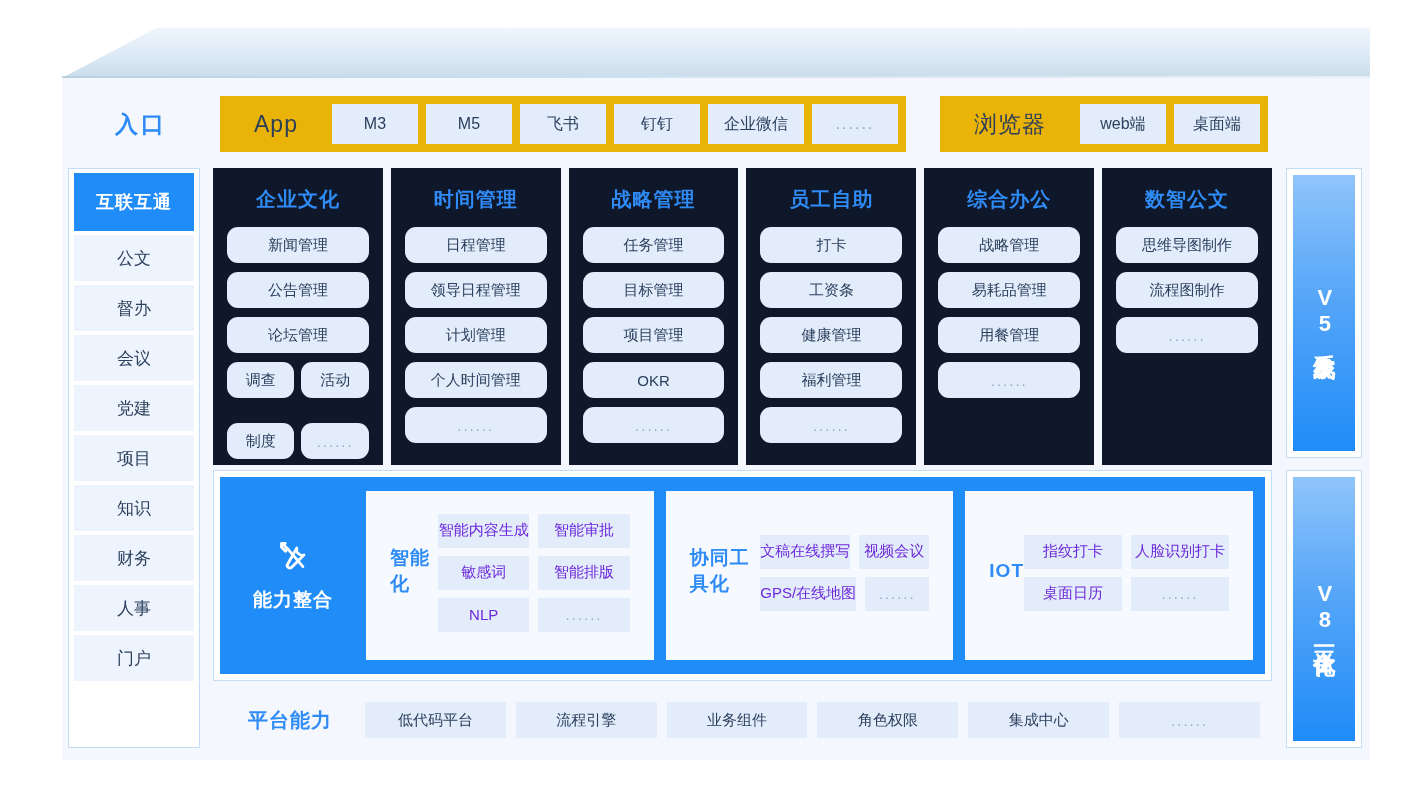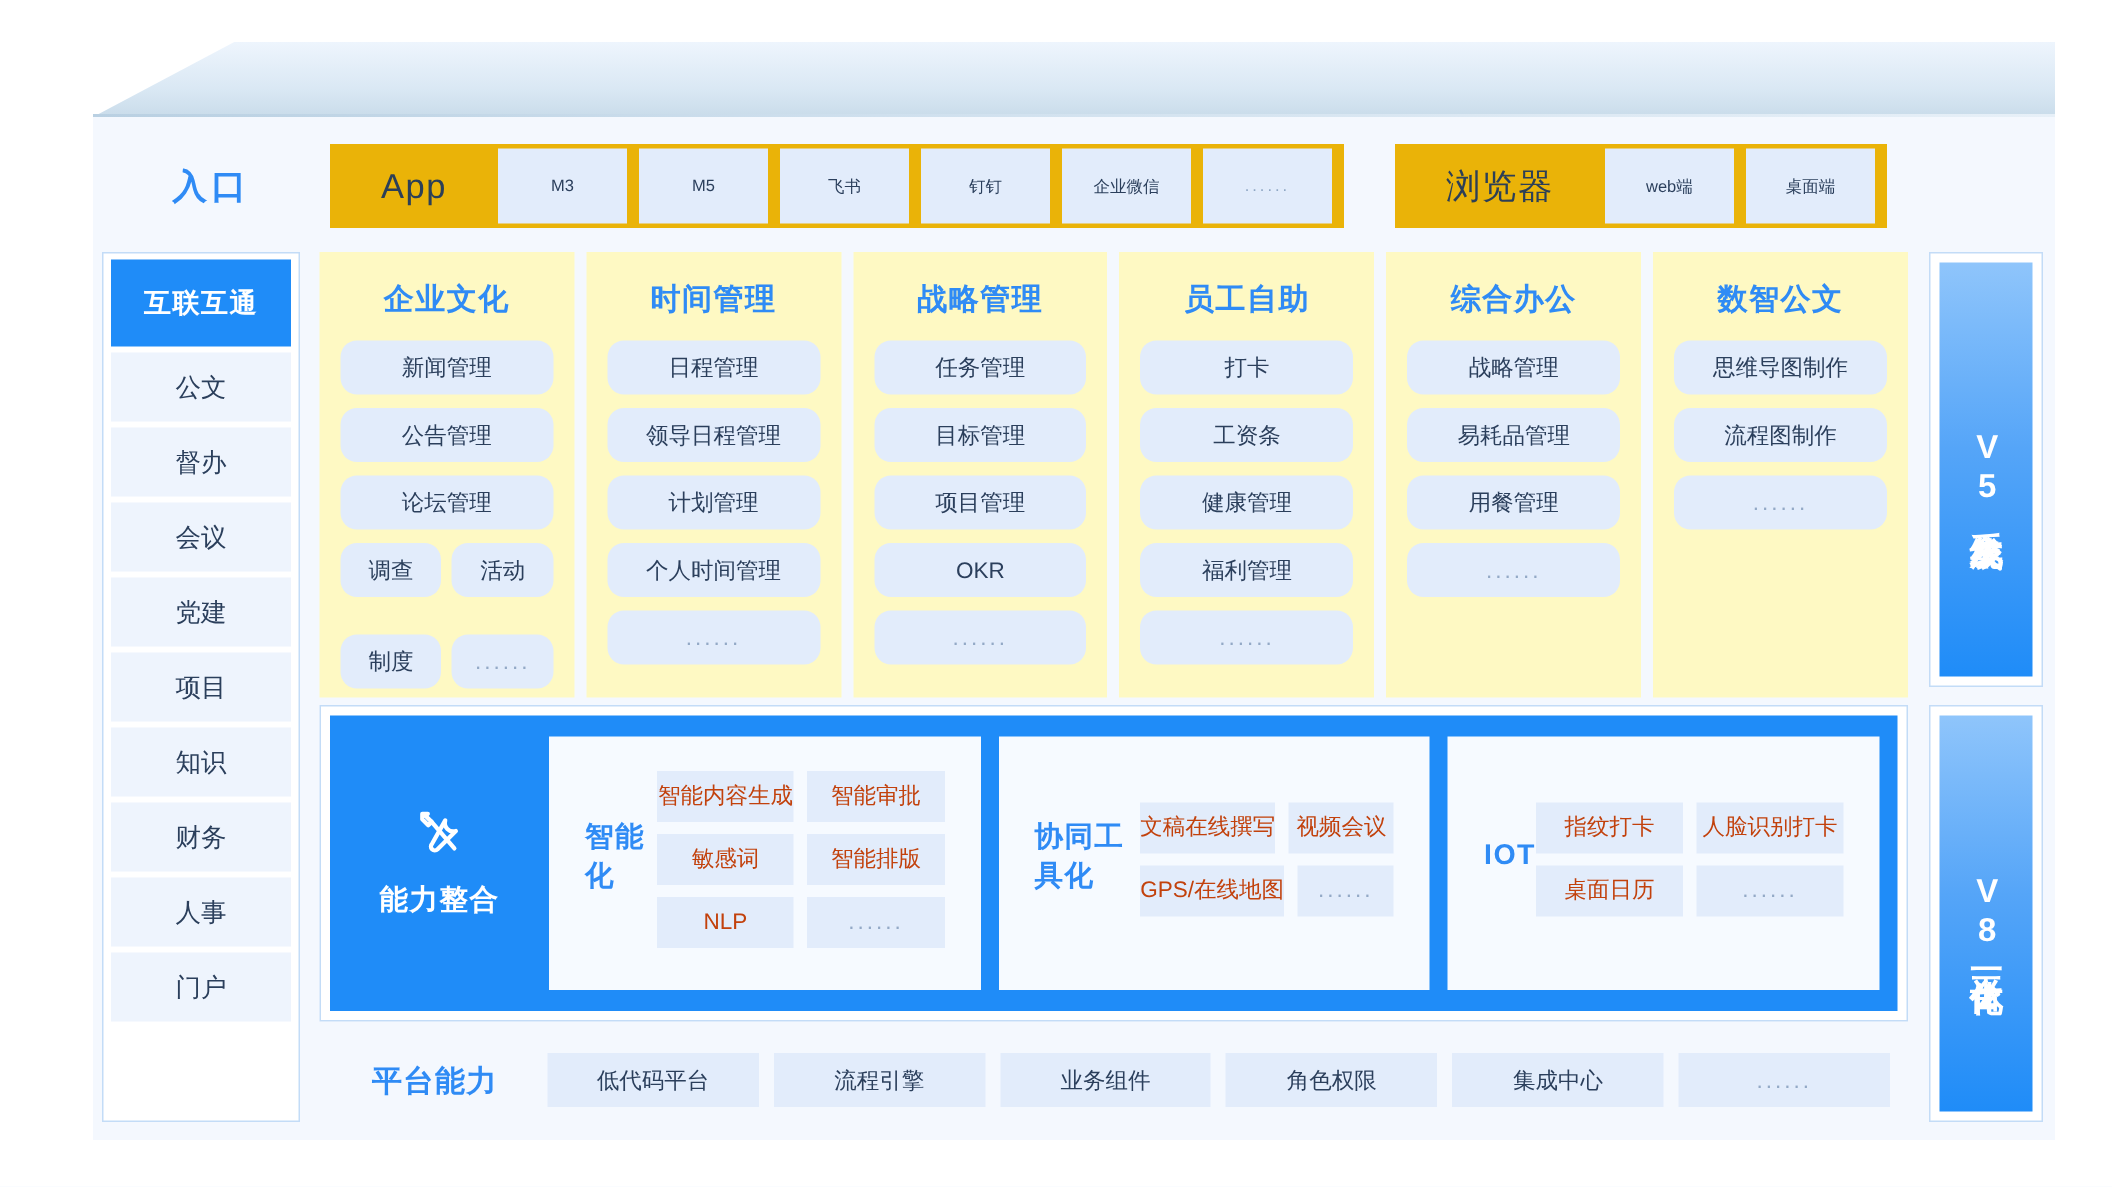--- a/index.html
+++ b/index.html
@@ -44,23 +44,23 @@
     font-size:23px;font-weight:bold;color:#2f8bf5;letter-spacing:3px;
   }
   .entry-group{
     background:#eab308;height:56px;display:flex;align-items:center;
     padding:0 8px;box-sizing:border-box;
   }
   .entry-group .lead{
     font-size:23px;color:#2c3f57;padding:0 26px;letter-spacing:1px;white-space:nowrap;
   }
   .chip{
-    background:#e2ecfb;height:50px;min-width:86px;
-    display:flex;align-items:center;justify-content:center;
-    font-size:11px;color:#2b3f5c;margin-left:8px;padding:0 16px;
+    background:#e2ecfb;height:40px;min-width:86px;
+    display:flex;align-items:center;justify-content:center;
+    font-size:16px;color:#2b3f5c;margin-left:8px;padding:0 16px;
     box-sizing:border-box;white-space:nowrap;
   }
   .chip.dots{color:#8fa7c4;letter-spacing:2px;}
   .entry-gap{width:34px;}
 
   
   .side-left{
     position:absolute;left:68px;top:168px;width:132px;height:580px;
     border:1px solid #c3dcf7;background:#ffffff;
     box-sizing:border-box;padding:4px 5px;
@@ -74,21 +74,21 @@
     background:#1f8cf8;color:#ffffff;font-weight:bold;letter-spacing:1px;
     font-size:18px;height:58px;
   }
 
   
   .cards{
     position:absolute;left:213px;top:168px;width:1059px;height:297px;
     display:flex;gap:8px;
   }
   .card{
-    flex:1;background:#fef9c3;display:flex;flex-direction:column;
+    flex:1;background:#0f172a;display:flex;flex-direction:column;
     align-items:center;padding-top:18px;box-sizing:border-box;
   }
   .card-title{
     font-size:20px;font-weight:bold;color:#2f8bf5;letter-spacing:1px;
     margin-bottom:14px;
   }
   .tiles{width:100%;padding:0 14px;box-sizing:border-box;}
   .tile{
     background:#e2ecfb;height:36px;margin-bottom:9px;
     display:flex;align-items:center;justify-content:center;
@@ -136,21 +136,21 @@
     box-sizing:border-box;
   }
   .cap-panel-title{
     font-size:19px;font-weight:bold;color:#2f8bf5;margin-bottom:11px;letter-spacing:1px;
   }
   .cap-tiles{width:100%;}
   .cap-row{display:flex;gap:9px;margin-bottom:8px;}
   .cap-tile{
     flex:1;background:#e2ecfb;height:34px;
     display:flex;align-items:center;justify-content:center;
-    font-size:15px;color:#c2410c;white-space:nowrap;
+    font-size:15px;color:#6d28d9;white-space:nowrap;
   }
   .cap-tile.dots{color:#93a9c6;letter-spacing:2px;}
 
   
   .plat{
     position:absolute;left:213px;top:692px;width:1059px;height:56px;
     background:#f4f8fe;display:flex;align-items:center;padding:0 12px;
     box-sizing:border-box;gap:10px;
   }
   .plat-title{

